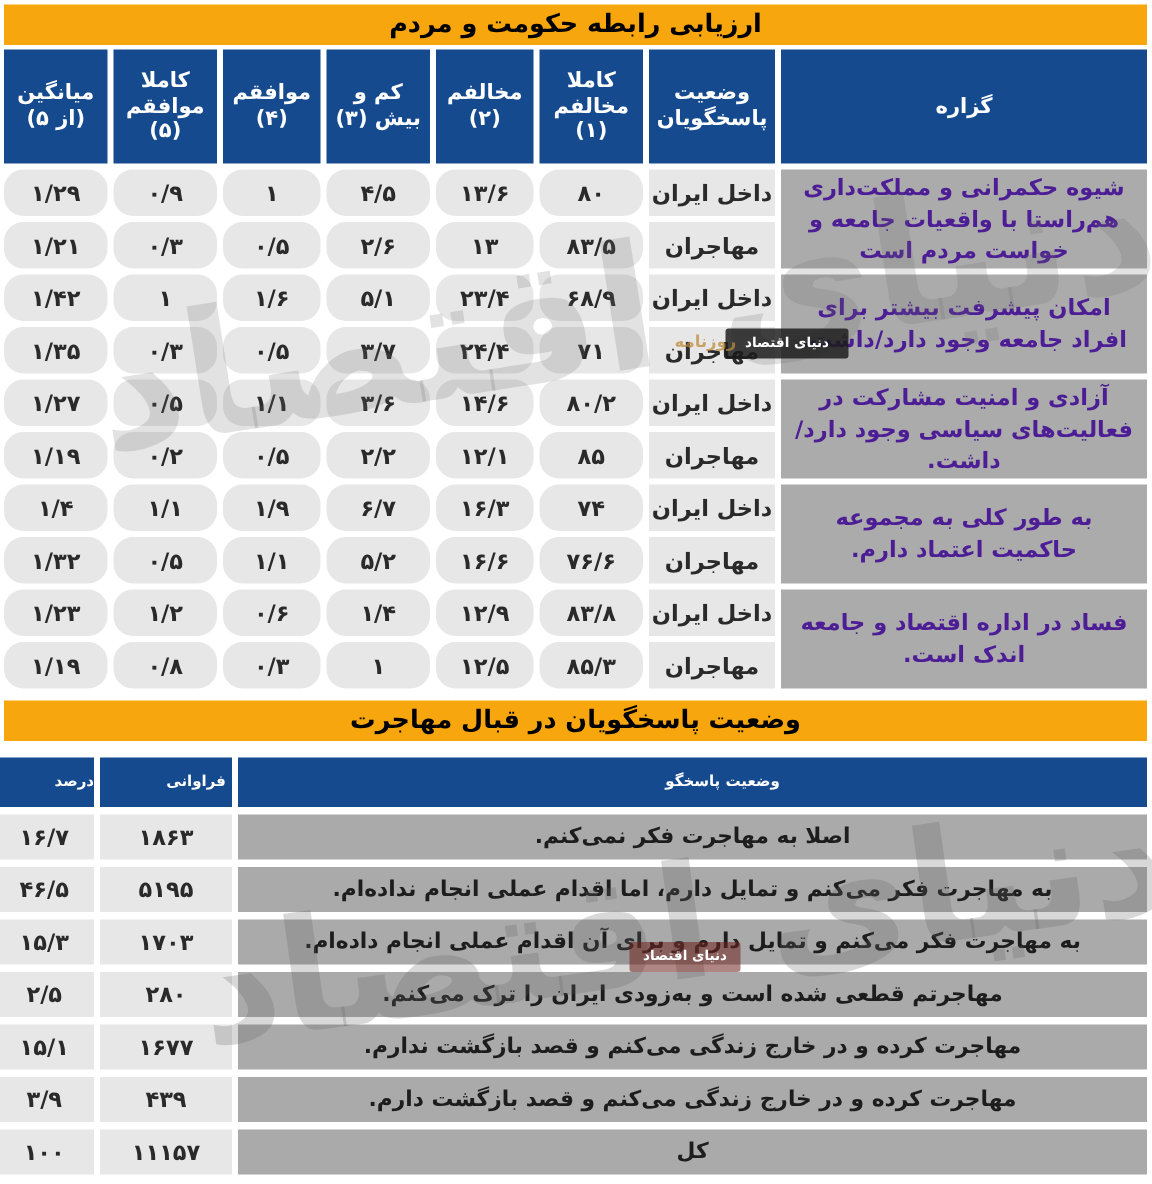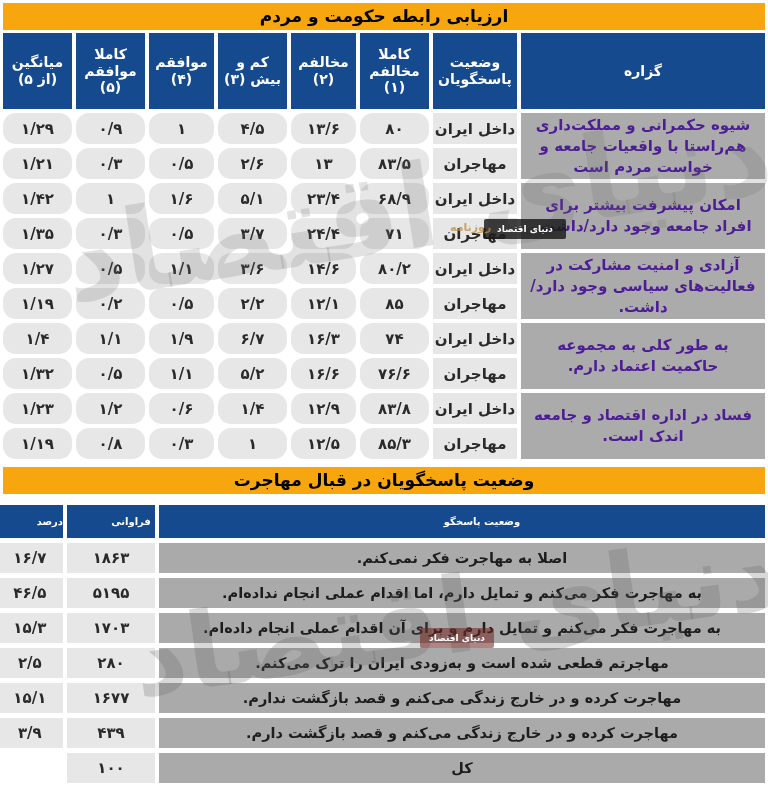--- a/index.html
+++ b/index.html
@@ -248,20 +248,21 @@
 
     <div class="t2label">مهاجرت کرده و در خارج زندگی می‌کنم و قصد بازگشت ندارم.</div>
     <div class="t2num">۱۶۷۷</div>
     <div class="t2num">۱۵/۱</div>
 
     <div class="t2label">مهاجرت کرده و در خارج زندگی می‌کنم و قصد بازگشت دارم.</div>
     <div class="t2num">۴۳۹</div>
     <div class="t2num">۳/۹</div>
 
     <div class="t2label">کل</div>
+    <div class="t2num">۱۱۱۵۷</div>
     <div class="t2num">۱۰۰</div>
   </div>
 
 </div>
 
 <div class="wm wm1">دنیای اقتصاد</div>
 <div class="wm wm2">دنیای اقتصاد</div>
 <div class="badge badge1">دنیای اقتصاد</div>
 <div class="badge-label">روزنامه</div>
 <div class="badge badge2">دنیای اقتصاد</div>

